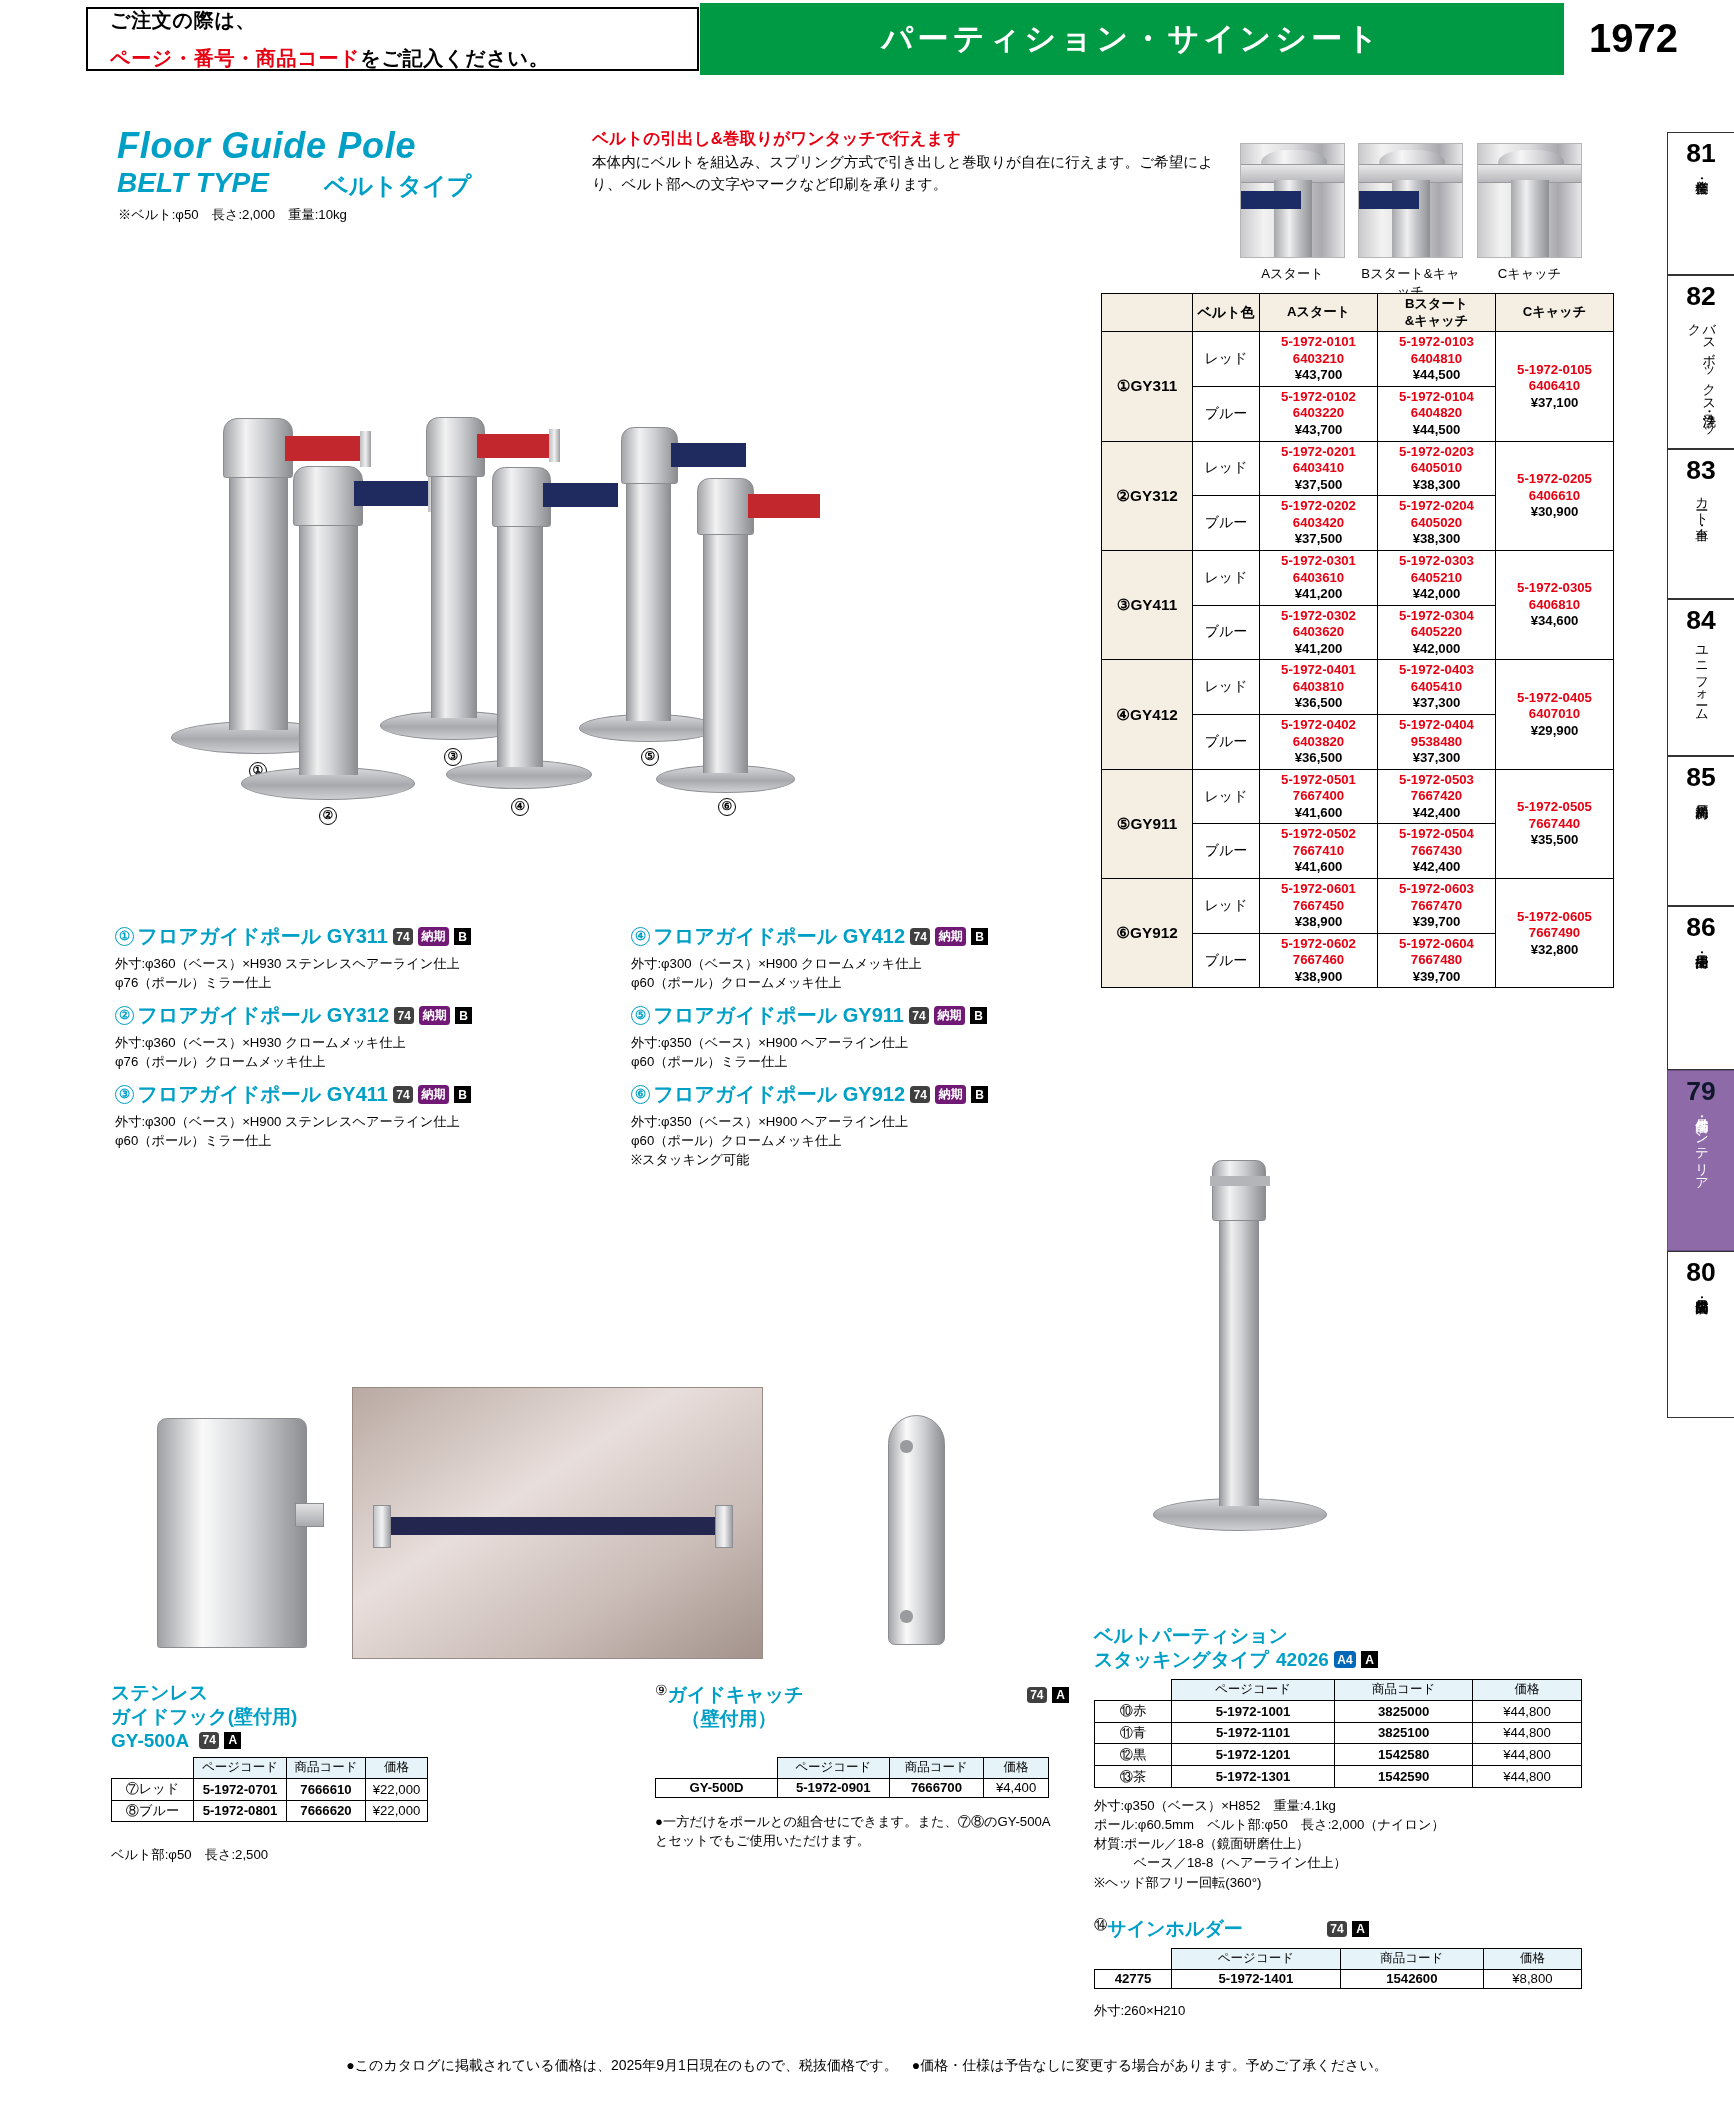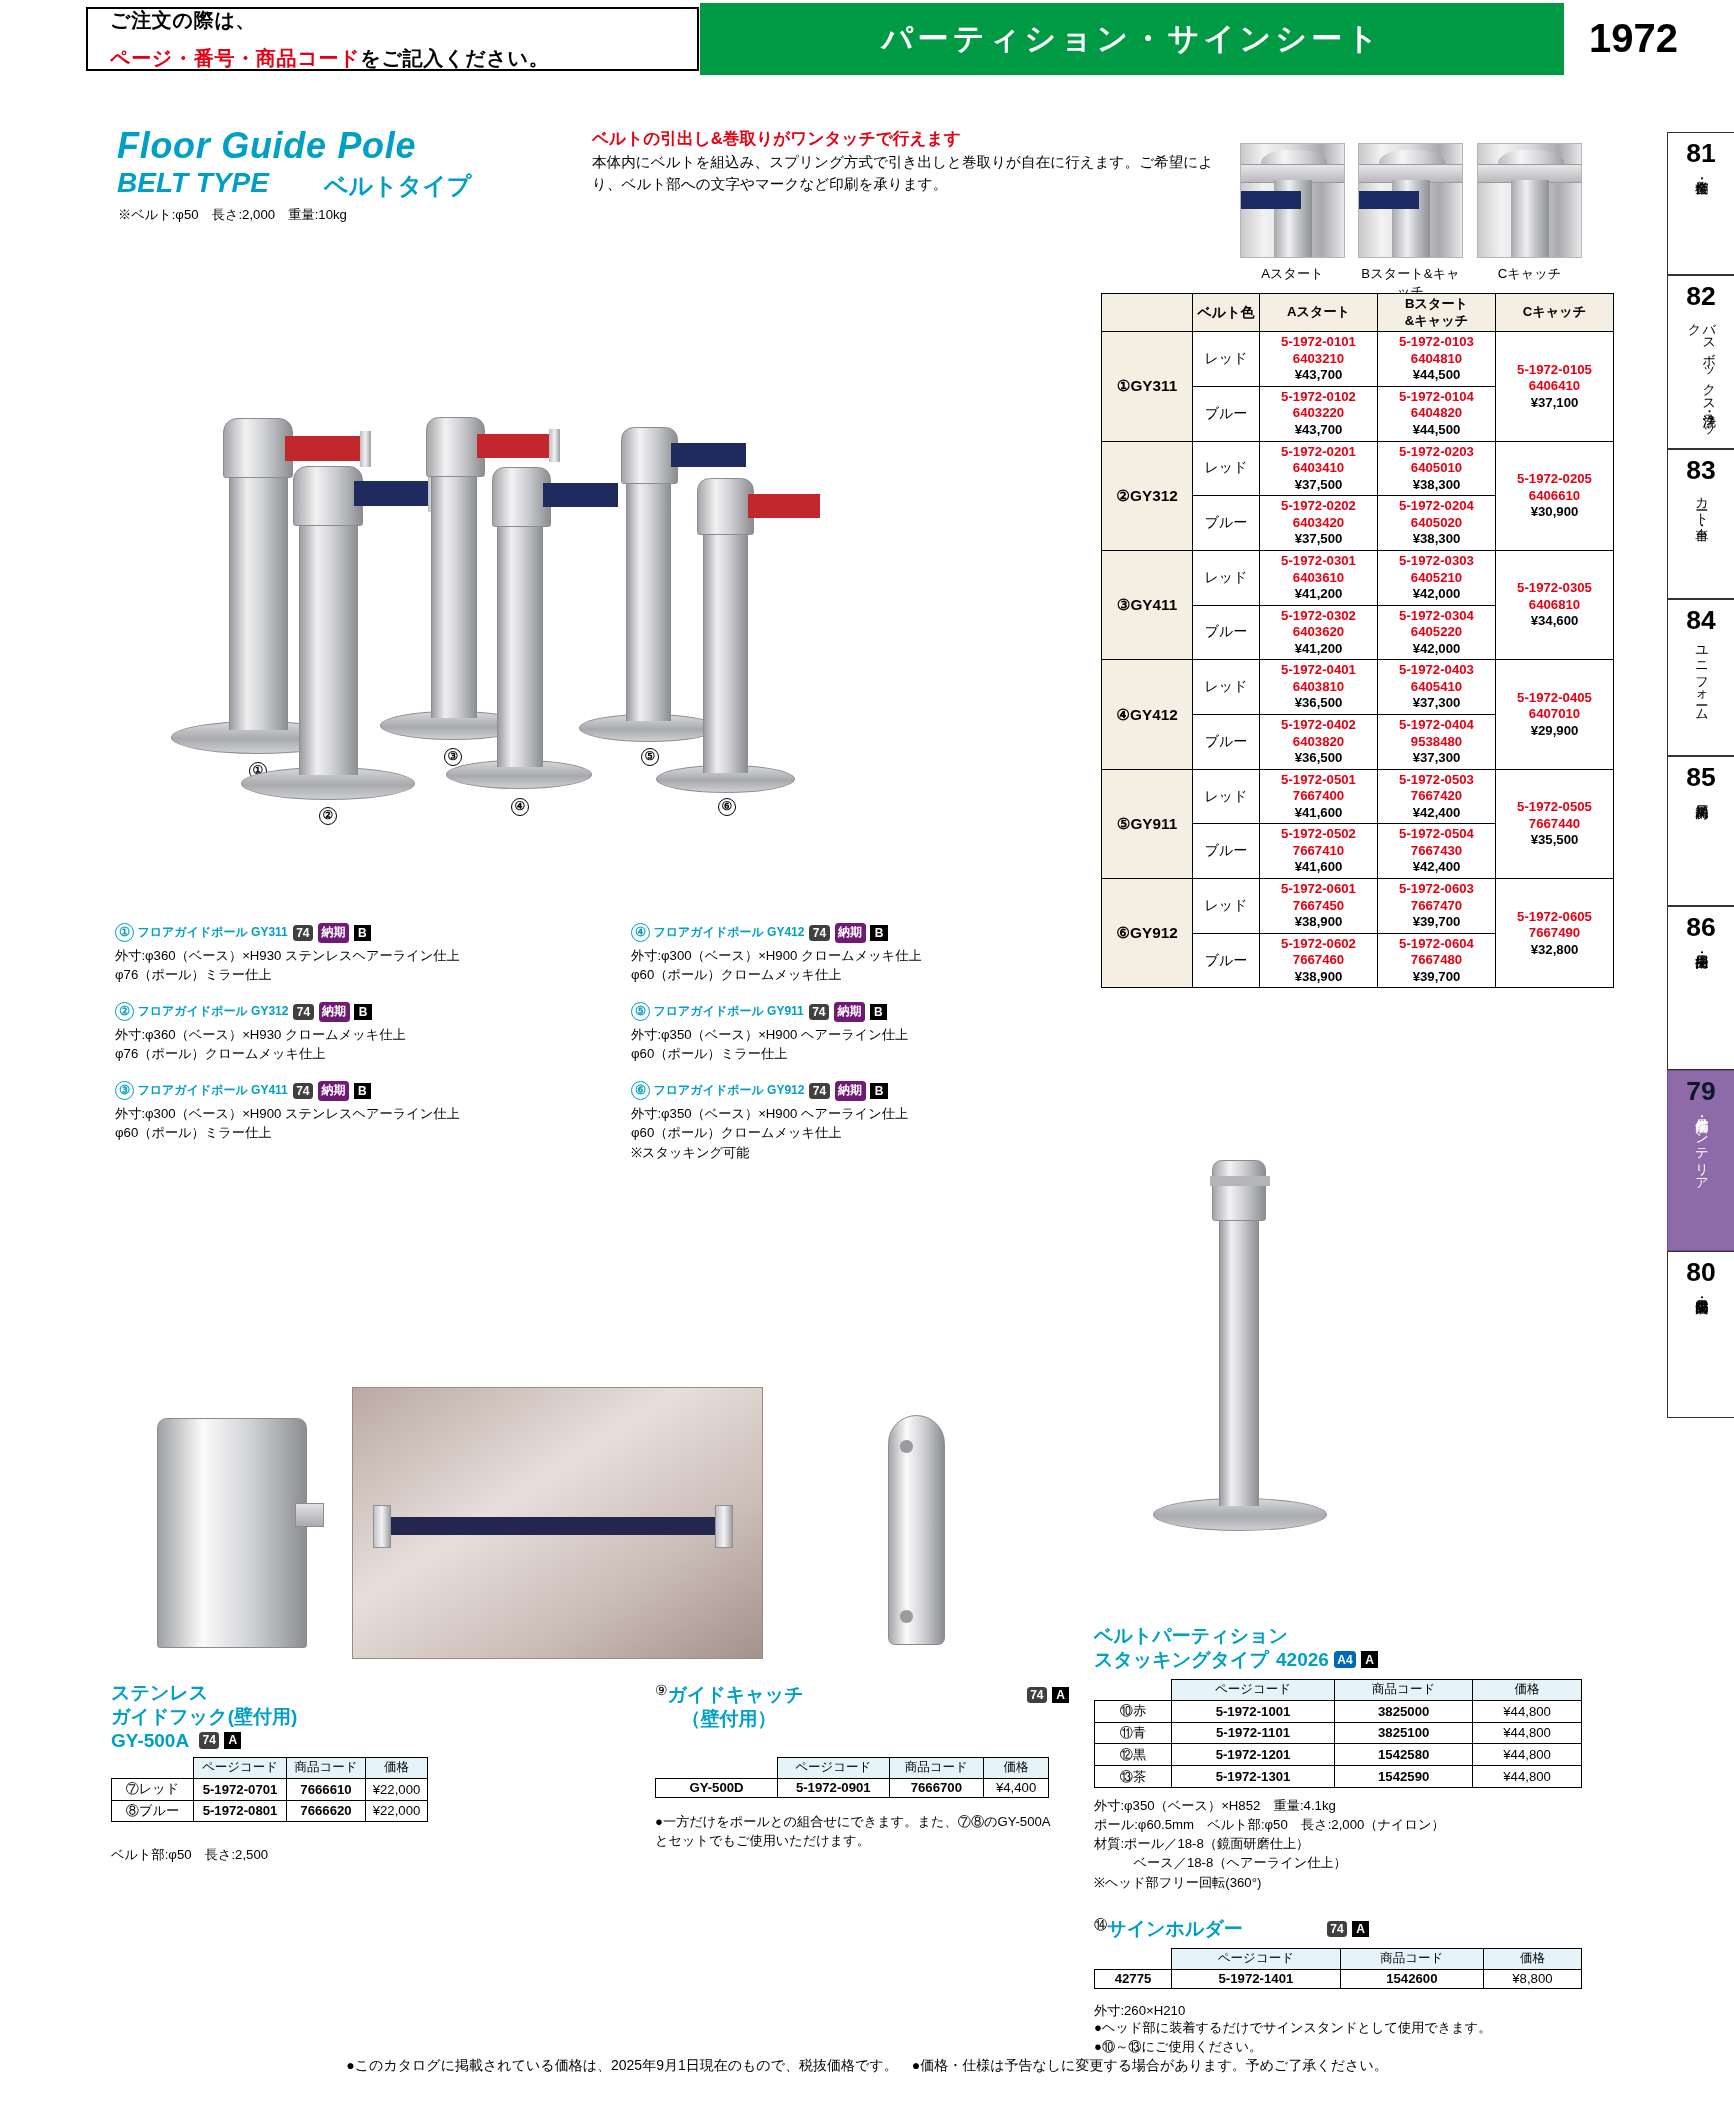--- a/index.html
+++ b/index.html
@@ -139,21 +139,21 @@
   }
   .circnum {
     display:inline-block; border:1.4px solid #000; border-radius:50%;
     width:18px; height:18px; line-height:15.3px; text-align:center;
     font-size:12px; font-weight:bold;
   }
 
   
   .prod { position:absolute; font-size:0; }
   .prod .pname {
-    font-size:12px; font-weight:bold; color:#00a0c6; display:inline-block;
+    font-size:20px; font-weight:bold; color:#00a0c6; display:inline-block;
     vertical-align:middle;
     text-align:right;
   }
   .prod .pcirc {
     display:inline-block; width:19px; height:19px; border:1.4px solid #00a0c6;
     border-radius:50%; color:#00a0c6; font-size:12.5px; font-weight:bold;
     text-align:center; line-height:16.7px; margin-right:3.5px; vertical-align:middle;
   }
   .badge {
     display:inline-block; vertical-align:middle; margin-left:4.9px;
@@ -754,19 +754,17 @@
     </tr>
     <tr>
       <td class="red">42775</td>
       <td class="red">5-1972-1401</td>
       <td class="red">1542600</td>
       <td>¥8,800</td>
     </tr>
   </tbody>
     </table>
   <div class="note" style="position:absolute;left:1094px;top:2001px;">外寸:260×H210</div>
-  <div class="note" style="position:absolute;left:1094px;top:2018px;width:502px;white-space:pre-line;">●ヘッド部に装着するだけでサインスタンドとして使用できます。
-●⑩～⑬にご使用ください。</div>
 
   <div class="footer">●このカタログに掲載されている価格は、2025年9月1日現在のもので、税抜価格です。　●価格・仕様は予告なしに変更する場合があります。予めご了承ください。</div>
 
 </div>
 
 
 </body></html>

